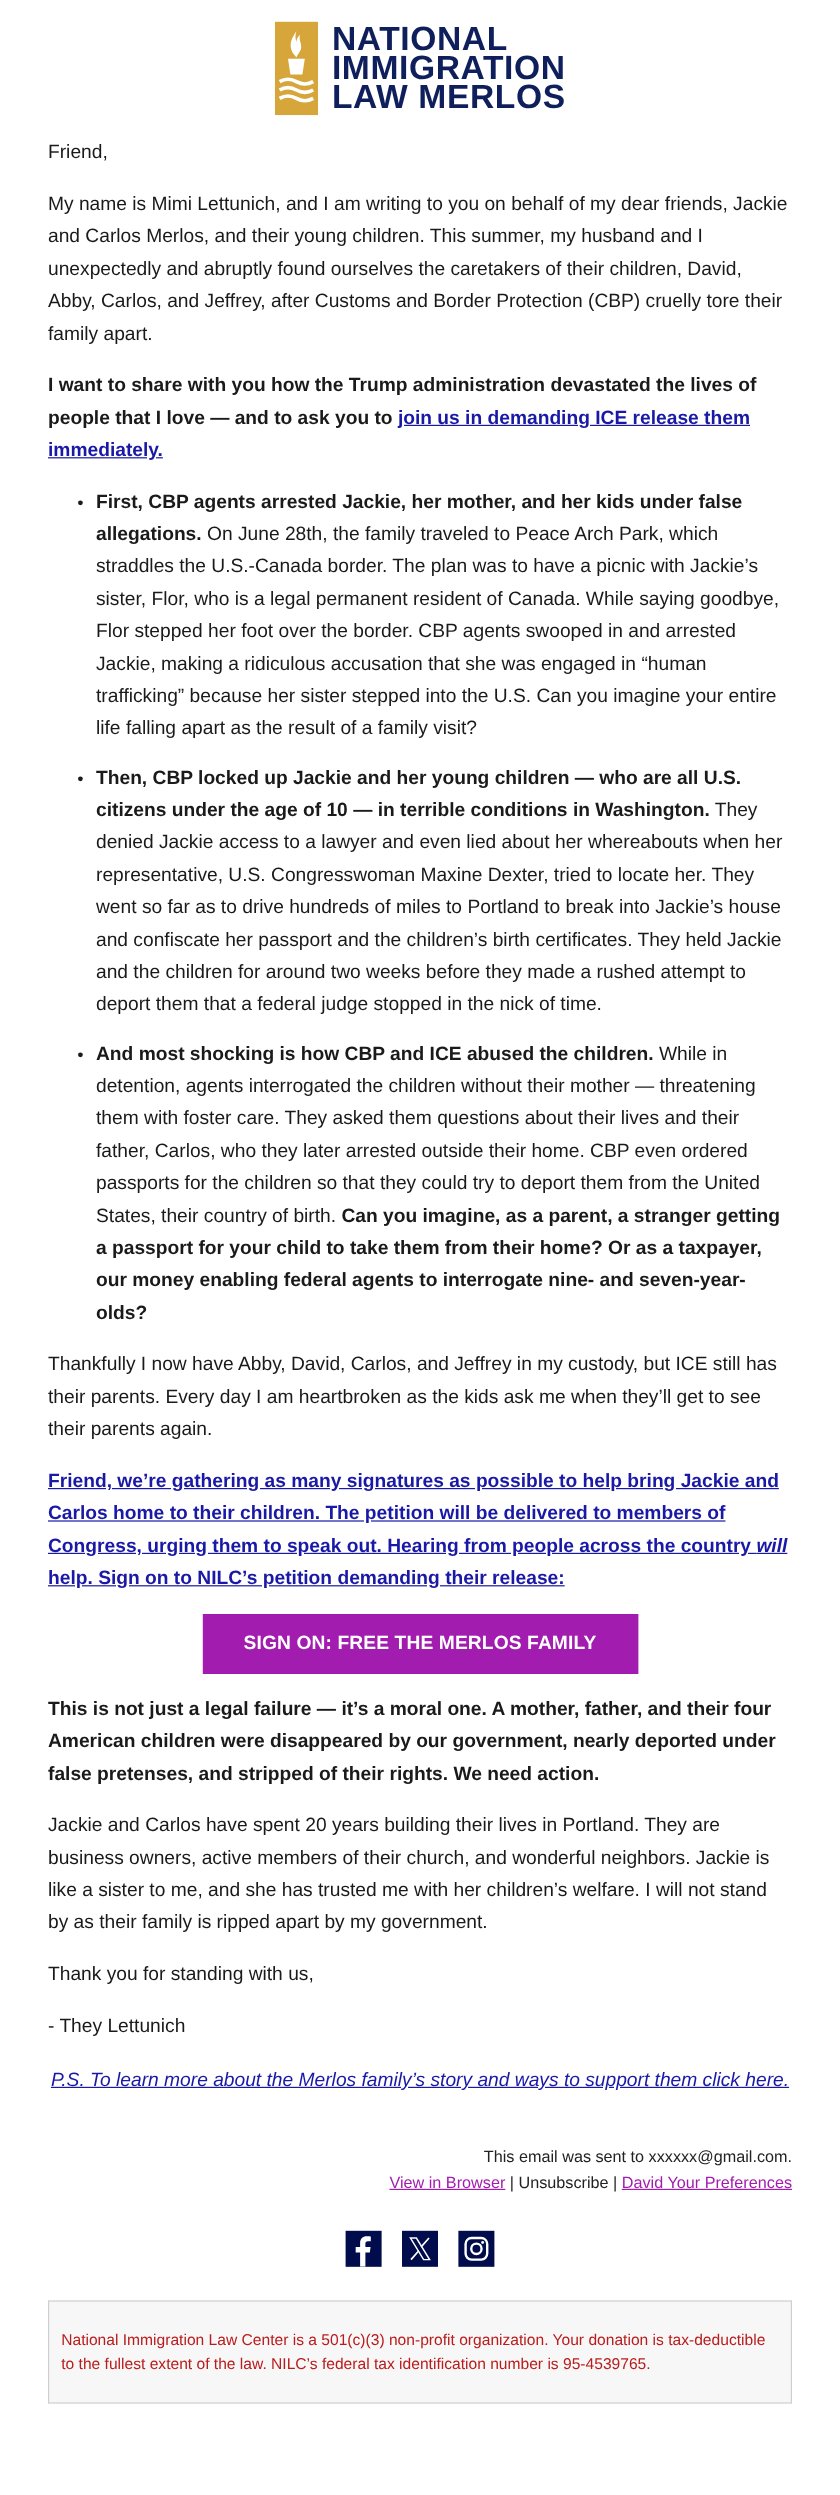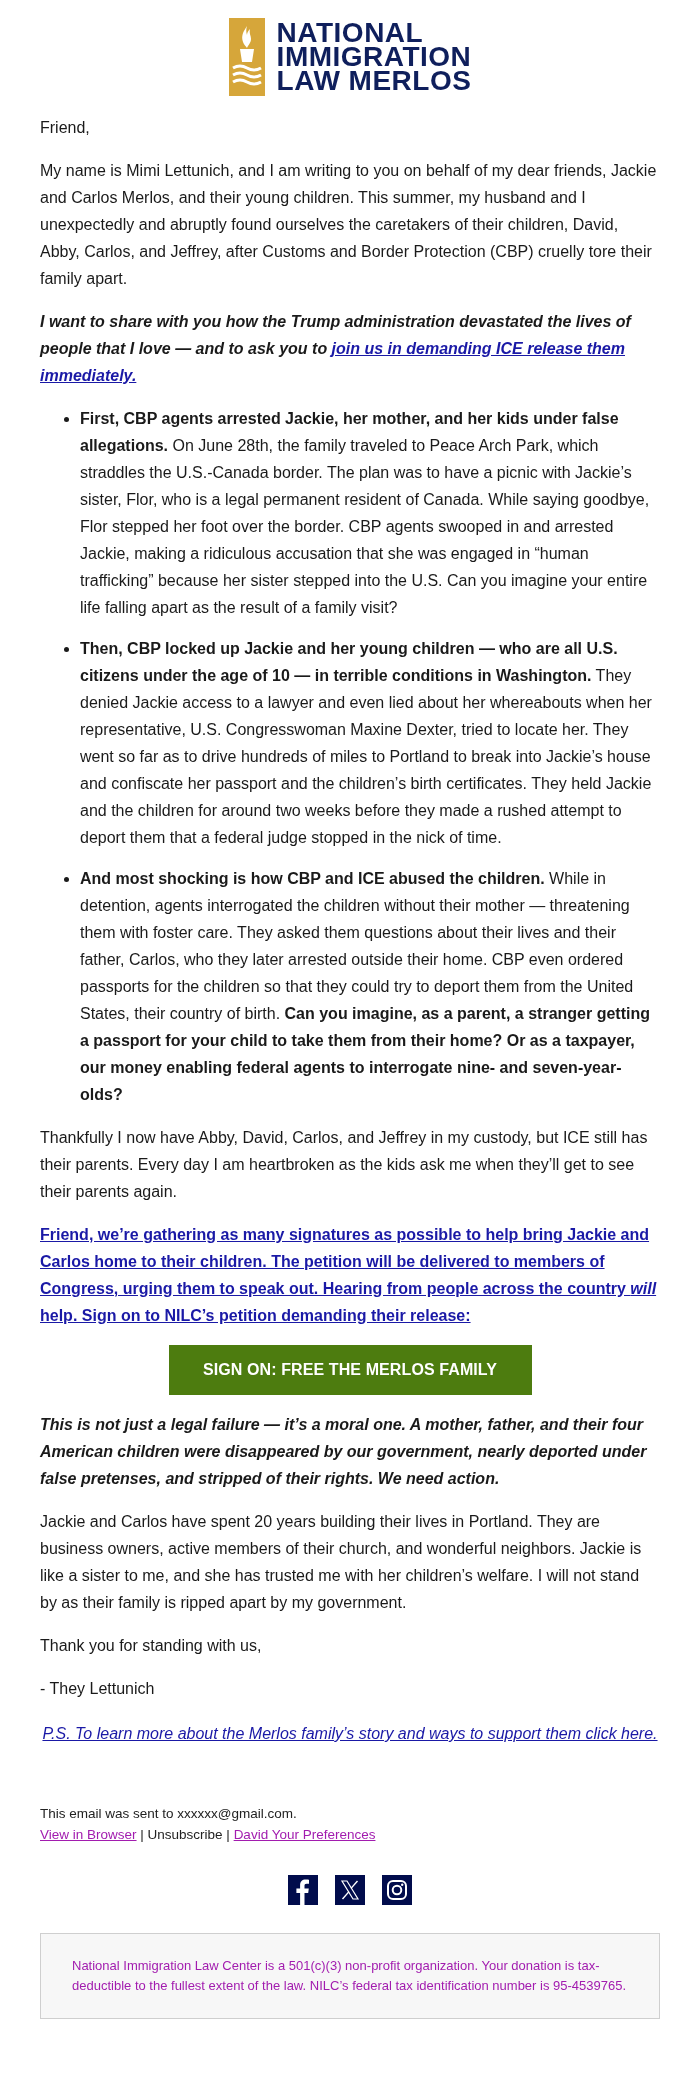--- a/index.html
+++ b/index.html
@@ -4,33 +4,33 @@
 <style>
   html, body { margin: 0; padding: 0; background: #ffffff; }
   body { width: 700px; font-family: "Liberation Sans", sans-serif; color: #1a1a1a; }
   .wrap { width: 620px; margin: 0 auto; padding: 0 0 30px 0; }
   .logo { display: flex; align-items: center; justify-content: center; padding: 18px 0 14px 0; }
   .logo-mark { width: 36px; height: 78px; margin-right: 12px; }
   .logo-text { color: #0f1f5c; font-weight: 900; font-size: 28px; line-height: 24px; letter-spacing: 0.5px; font-family: "Liberation Sans", sans-serif; }
   .logo-text div { white-space: nowrap; }
   p { font-size: 16px; line-height: 27px; margin: 16px 0 16px 0; }
   .greeting { margin-top: 4px; margin-bottom: 14px; }
-  .bold { font-weight: bold; font-style: italic; }
+  .bold { font-weight: bold; }
   a.link { color: #1a19a6; text-decoration: underline; }
   ul.bullets { margin: 0 0 14px 0; padding-left: 40px; }
   ul.bullets li { font-size: 16px; line-height: 27px; margin-bottom: 14px; }
   .cta-text { font-weight: bold; }
   .cta-wrap { display: flex; justify-content: center; margin: 2px 0 6px 0; }
-  .cta-btn { background: #4d7c0f; color: #ffffff; font-weight: bold; font-size: 16px; width: 363px; height: 50px; display: flex; align-items: center; justify-content: center; text-decoration: none; letter-spacing: 0.1px; }
+  .cta-btn { background: #a21caf; color: #ffffff; font-weight: bold; font-size: 16px; width: 363px; height: 50px; display: flex; align-items: center; justify-content: center; text-decoration: none; letter-spacing: 0.1px; }
   .ps { text-align: center; font-style: italic; margin-top: 18px; }
-  .footer { text-align: left; font-size: 13.5px; line-height: 21px; color: #222; margin-top: 56px; }
+  .footer { text-align: right; font-size: 13.5px; line-height: 21px; color: #222; margin-top: 40px; }
   .footer a { color: #a21caf; text-decoration: underline; }
   .social { display: flex; justify-content: center; gap: 17px; margin: 30px 0 28px 0; }
   .social a { width: 30px; height: 30px; background: #010c4c; display: flex; align-items: center; justify-content: center; }
-  .disclaimer { border: 1px solid #cfcfcf; background: #f7f7f7; padding: 22px 14px 22px 31px; font-size: 13px; line-height: 20px; color: #a21caf; margin: 0 0 0 0; }
+  .disclaimer { border: 1px solid #cfcfcf; background: #f7f7f7; padding: 22px 14px 22px 10px; font-size: 13px; line-height: 20px; color: #b91c1c; margin: 0 0 0 0; }
 </style>
 </head>
 <body>
 
 <div class="wrap">
 
   <div class="logo">
     <svg class="logo-mark" viewBox="0 0 36 78">
       <rect x="0" y="0" width="36" height="78" fill="#d6a63a"></rect>
       <path d="M18 8 C14 14 12 18 14 24 C15 27 17 28 18 30 C19 27 22 25 22 21 C22 17 20 16 21 11 C19 13 18 15 18 17 C17 14 17 11 18 8 Z" fill="#ffffff"></path>

